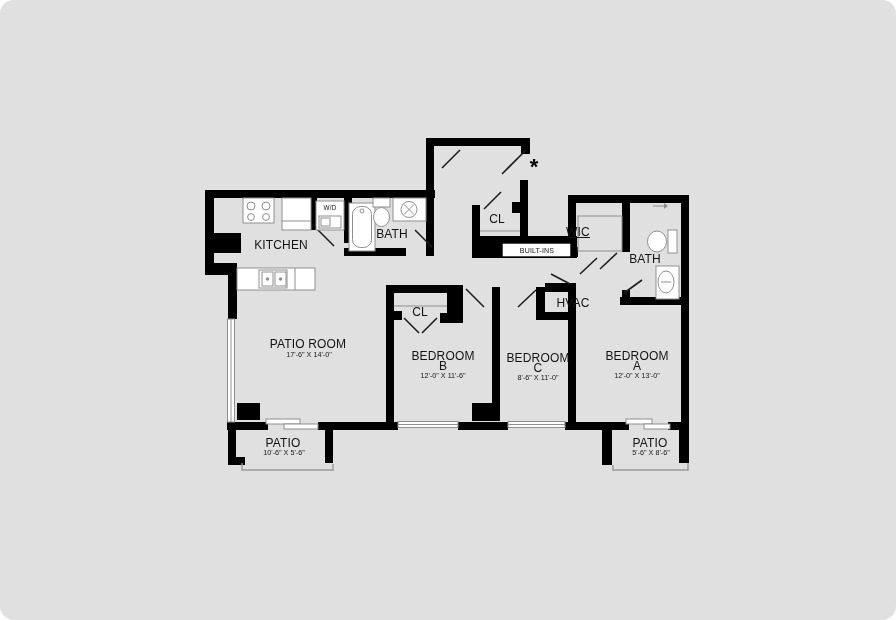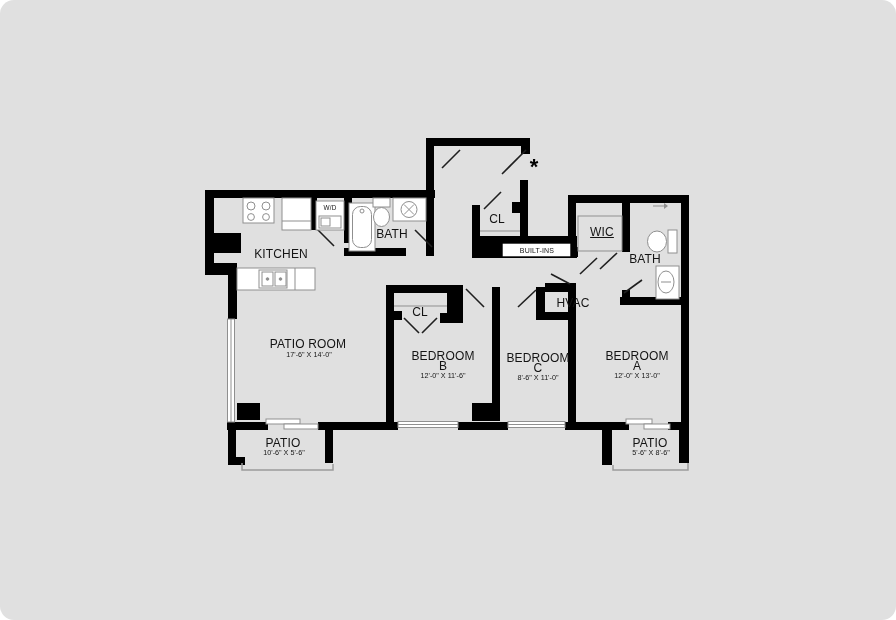--- a/index.html
+++ b/index.html
@@ -173,26 +173,26 @@
         <rect x="502" y="243" width="69" height="14" fill="#ffffff" stroke="#000000" stroke-width="1.4"></rect>
       </g>
 
       <path d="M242,463 L242,470 L333,470 L333,464" fill="none" stroke="#9a9a9a" stroke-width="1.5"></path>
       <path d="M613,465 L613,470 L688,470 L688,463" fill="none" stroke="#9a9a9a" stroke-width="1.5"></path>
     </g>
   </svg>
 
   <div class="lbl star" style="left:534px;top:167px;">*</div>
 
-  <div class="lbl" style="left:281px;top:245px;margin-top:9px;">KITCHEN</div>
+  <div class="lbl" style="left:281px;top:245px;">KITCHEN</div>
   <div class="lbl tiny" style="left:330px;top:208px;">W/D</div>
   <div class="lbl" style="left:392px;top:234px;">BATH</div>
   <div class="lbl" style="left:497px;top:219px;">CL</div>
   <div class="lbl boxlbl" style="left:537px;top:250px;">BUILT-INS</div>
-  <div class="lbl" style="left:602px;top:232px;text-decoration:underline;">WIC</div>
+  <div class="lbl" style="left:578px;top:232px;text-decoration:underline;">WIC</div>
   <div class="lbl" style="left:645px;top:259px;">BATH</div>
 
   <div class="lbl" style="left:308px;top:344px;">PATIO ROOM</div>
   <div class="lbl dims" style="left:309px;top:355px;">17'-6" X 14'-0"</div>
 
   <div class="lbl" style="left:420px;top:312px;">CL</div>
   <div class="lbl" style="left:557px;top:303px;padding-left:32px;">HVAC</div>
 
   <div class="lbl" style="left:443px;top:356px;">BEDROOM</div>
   <div class="lbl" style="left:443px;top:366px;">B</div>

